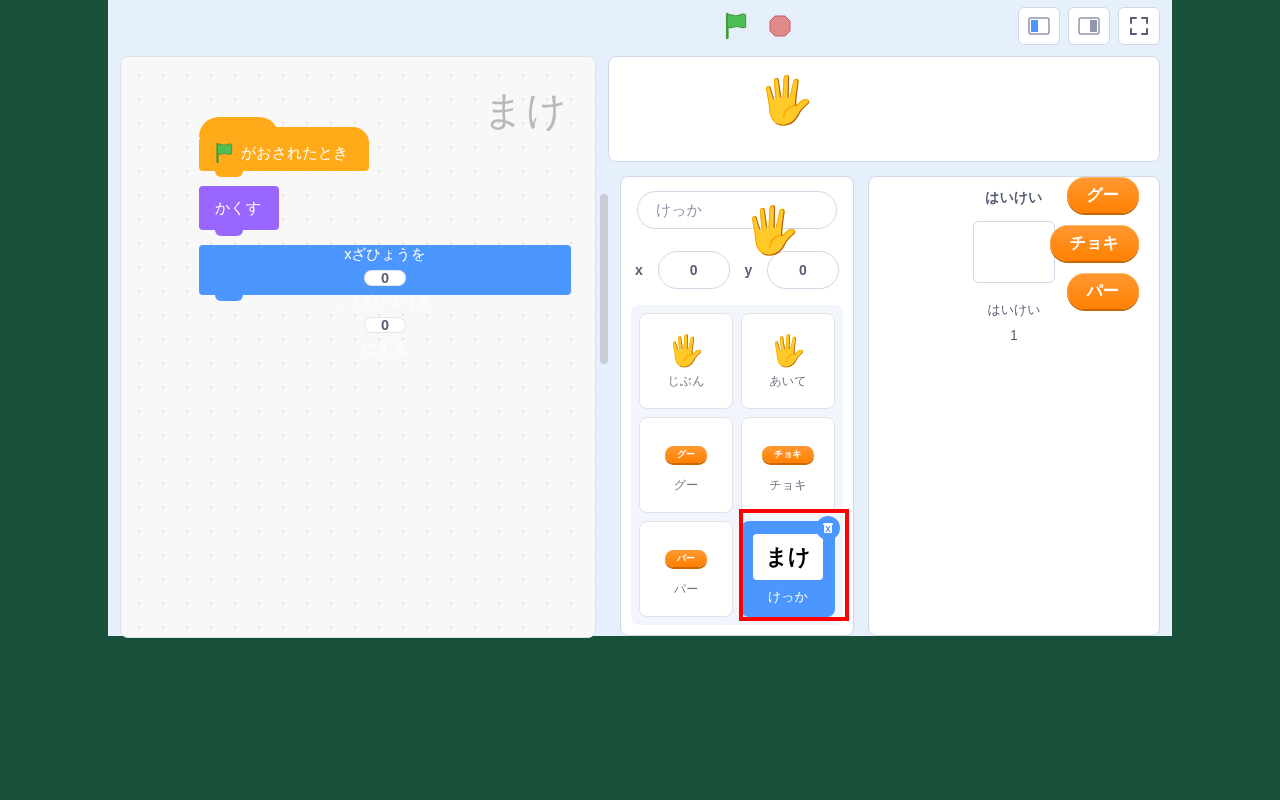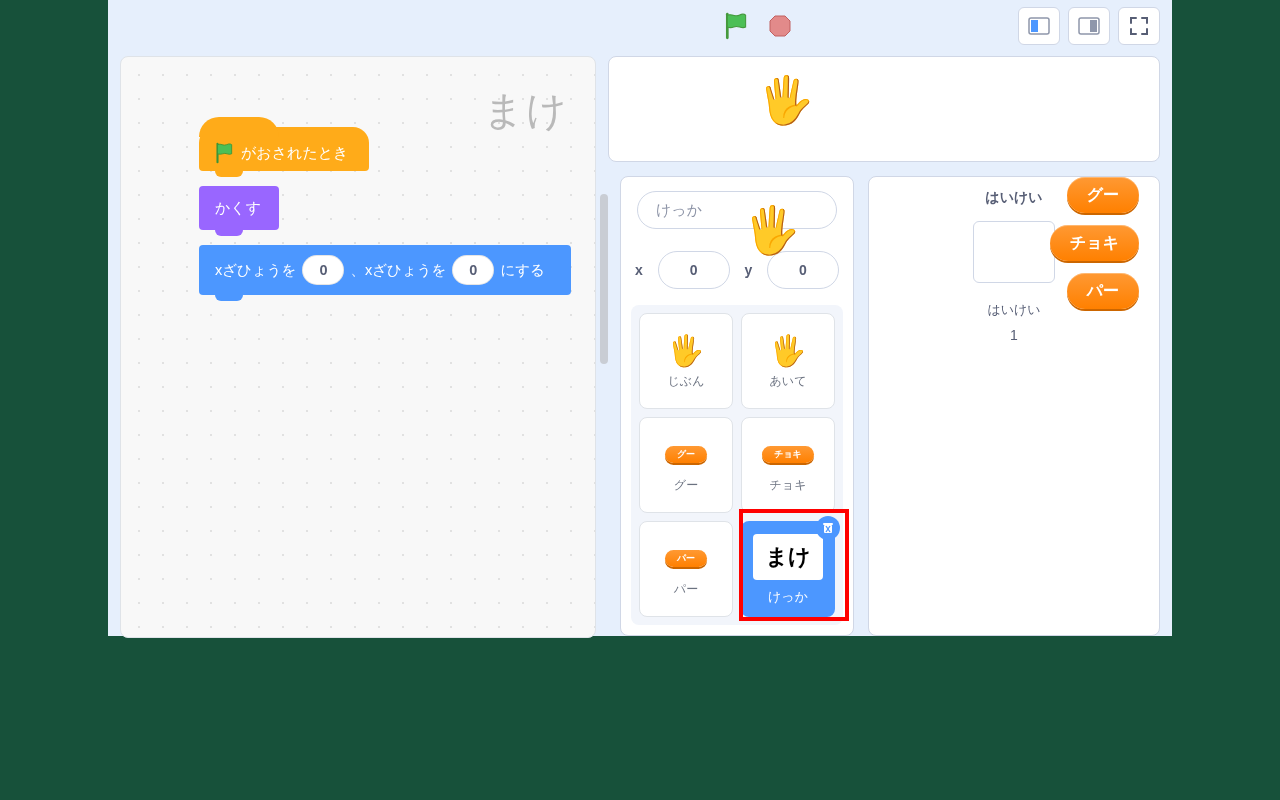--- a/index.html
+++ b/index.html
@@ -124,21 +124,21 @@
     width:28px;height:12px;
     background:inherit;
     border-radius:0 0 6px 6px;
   }
   .stack-block {
     height:44px;
     border-radius:4px;
     margin-top:15px;
   }
   .purple { background:#9966ff; width:80px;}
-  .blue { background:#4c97ff; width:372px; gap:6px; font-size:14.5px; height:50px;}
+  .blue { background:#4c97ff; width:372px; gap:6px; font-size:14.5px; height:50px;flex-direction:column;}
   .num-input {
     background:#fff;
     color:#575e75;
     min-width:42px;
     height:30px;
     border-radius:16px;
     display:inline-flex;
     align-items:center;
     justify-content:center;
     font-weight:600;

